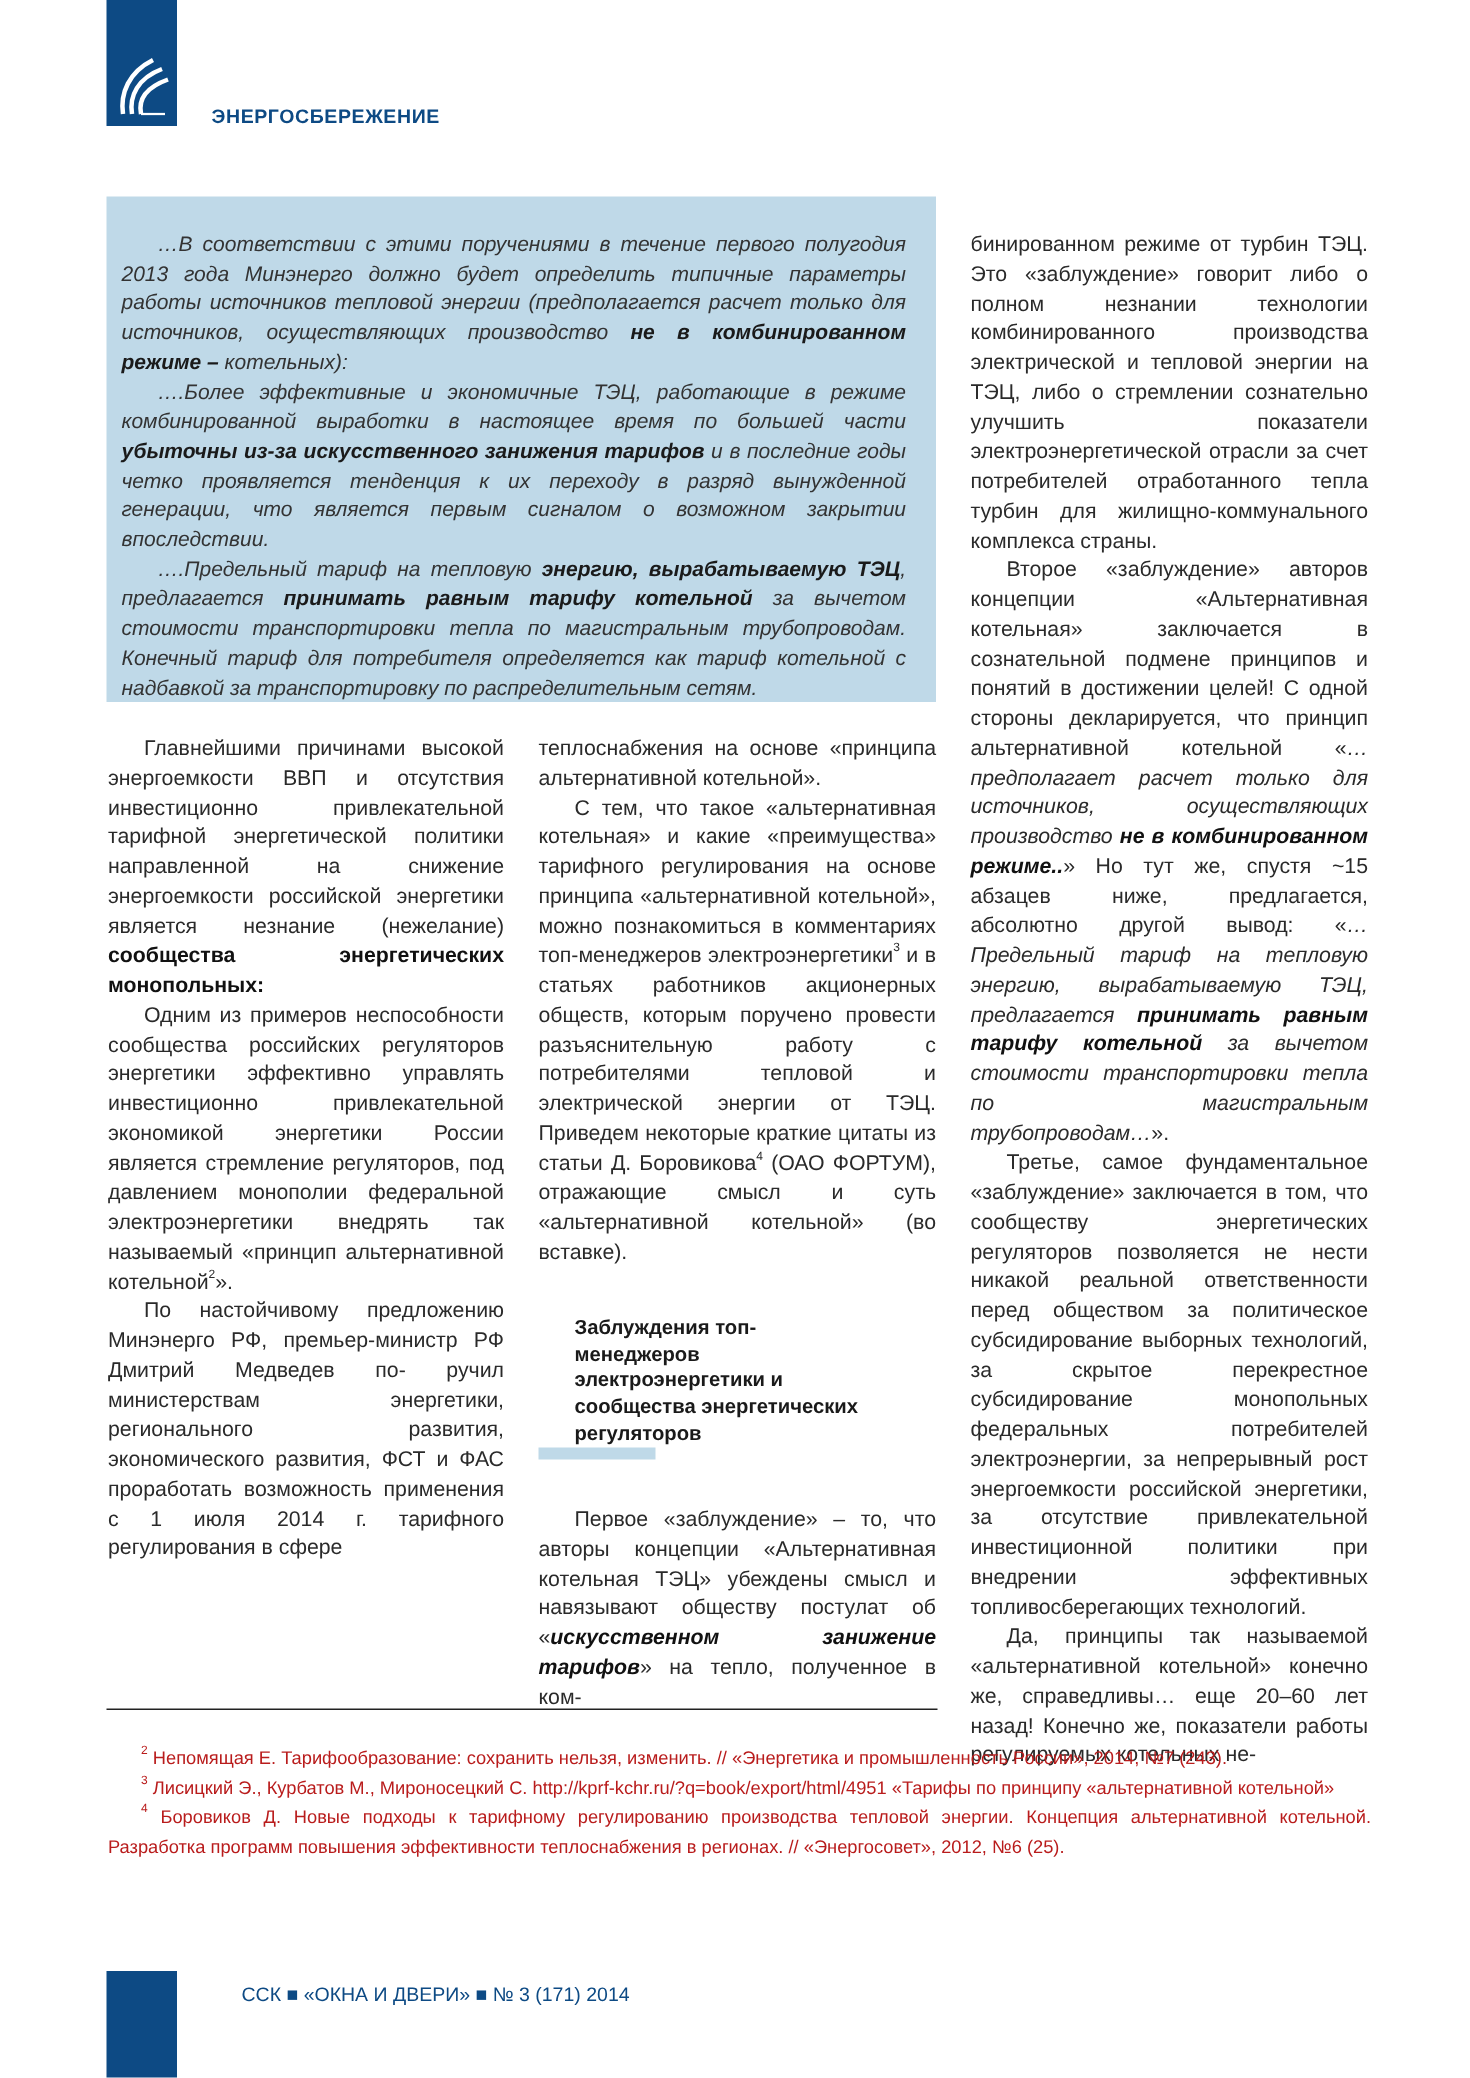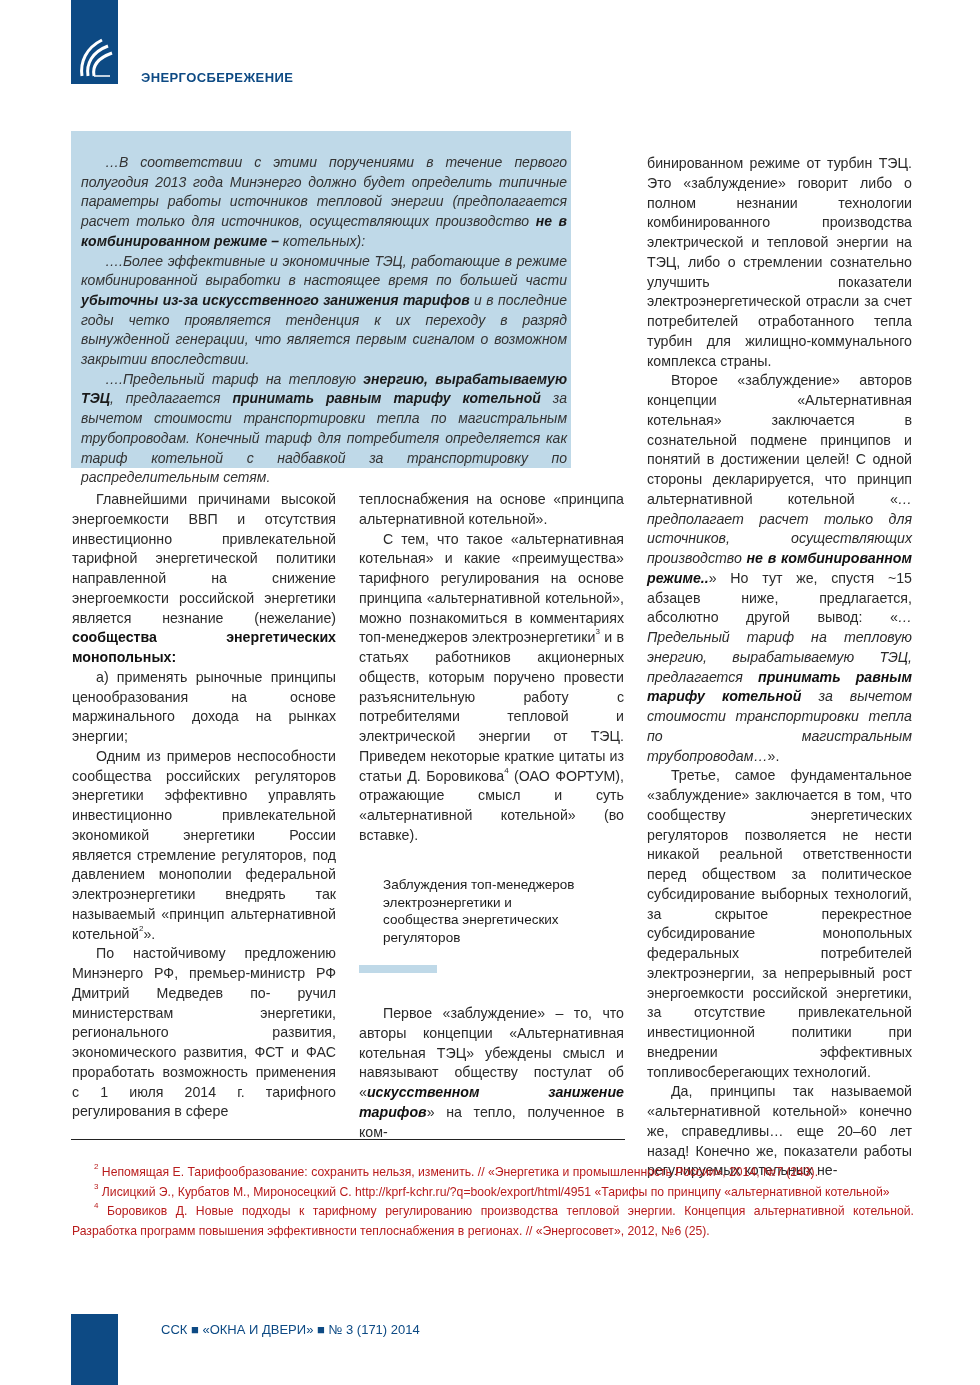--- a/index.html
+++ b/index.html
@@ -2,33 +2,33 @@
 <html><head>
 <meta charset="utf-8">
 <style>
   html, body { margin:0; padding:0; background:#ffffff; }
   body { width:980px; height:1385px; position:relative; overflow:hidden;
          font-family:"Liberation Sans", "DejaVu Sans", sans-serif; color:#222; }
   .top-bar { position:absolute; left:71px; top:0; width:47px; height:84px; background:#0d4a84; }
   .logo { position:absolute; left:76px; top:36px; width:38px; height:42px; }
   .section-title { position:absolute; left:141px; top:70px; font-size:13px; font-weight:bold;
                    color:#0d4a84; letter-spacing:0.4px; }
-  .inset { position:absolute; left:71px; top:131px; width:500px; height:337px;
-           background:#bfd9e8; box-sizing:border-box; padding:22px 4px 0 10px; }
+  .inset { position:absolute; left:71px; top:131px; width:553px; height:337px;
+           background:#bfd9e8; box-sizing:border-box; padding:22px 20px 0 10px; }
   .inset p { margin:0; font-style:italic; font-size:14px; line-height:19.7px; color:#333;
              text-align:justify; text-indent:24px; }
   .inset b { font-weight:bold; color:#1a1a1a; }
   .col { position:absolute; font-size:14.2px; line-height:19.75px; color:#2a2a2a; text-align:justify; }
   .col p { margin:0; text-indent:24px; }
   .col p.noind { text-indent:0; }
   .col b { color:#111; }
   .c1 { left:72px; top:490px; width:264px; }
   .c2 { left:359px; top:490px; width:265px; }
   .c3 { left:647px; top:134px; width:265px;margin-top:20px; }
-  .subhead { position:absolute; left:383px; top:876px; width:200px; font-weight:normal; font-size:13.5px;
+  .subhead { position:absolute; left:383px; top:876px; width:200px; font-weight:bold; font-size:13.5px;
              line-height:17.7px; color:#1a1a1a; }
   .subhead-bar { position:absolute; left:359px; top:965px; width:78px; height:8px; background:#bfd9e8; }
   .c2b { left:359px; top:1004px; width:265px; }
   .rule { position:absolute; left:71px; top:1139px; width:554px; height:1px; background:#222; }
   .footnotes { position:absolute; left:72px; top:1163px; width:842px; font-size:12.2px; line-height:19.5px;
                color:#b91c1c; text-align:justify; }
   .footnotes p { margin:0; text-indent:22px; }
   sup { font-size:8px; vertical-align:top; line-height:8px; }
   .bottom-bar { position:absolute; left:71px; top:1314px; width:47px; height:71px; background:#0d4a84; }
   .page-num { position:absolute; left:85px; top:1320px; font-size:15px; font-weight:bold; color:#fff;margin-left:40px; }
@@ -47,21 +47,20 @@
 <div class="section-title">ЭНЕРГОСБЕРЕЖЕНИЕ</div>
 
 <div class="inset">
   <p><span>…В соответствии с этими поручениями в течение первого полугодия 2013 года Минэнерго должно будет определить типичные параметры работы источников тепловой энергии (предполагается расчет только для источников, осуществляющих производство </span><b>не в комбинированном режиме –</b><span> котельных):</span></p>
   <p><span>….Более эффективные и экономичные ТЭЦ, работающие в режиме комбинированной выработки в настоящее время по большей части </span><b>убыточны из-за искусственного занижения тарифов</b><span> и в последние годы четко проявляется тенденция к их переходу в разряд вынужденной генерации, что является первым сигналом о возможном закрытии впоследствии.</span></p>
   <p><span>….Предельный тариф на тепловую </span><b>энергию, вырабатываемую ТЭЦ</b><span>, предлагается </span><b>принимать равным тарифу котельной</b><span> за вычетом стоимости транспортировки тепла по магистральным трубопроводам. Конечный тариф для потребителя определяется как тариф котельной с надбавкой за транспортировку по распределительным сетям.</span></p>
 </div>
 
 <div class="col c1">
   <p><span>Главнейшими причинами высокой энергоемкости ВВП и отсутствия инвестиционно привлекательной тарифной энергетической политики направленной на снижение энергоемкости российской энергетики является незнание (нежелание) </span><b>сообщества энергетических монопольных:</b></p>
-  <p>а) применять рыночные принципы ценообразования на основе маржинального дохода на рынках энергии;</p>
   <p><span>Одним из примеров неспособности сообщества российских регуляторов энергетики эффективно управлять инвестиционно привлекательной экономикой энергетики России является стремление регуляторов, под давлением монополии федеральной электроэнергетики внедрять так называемый «принцип альтернативной котельной</span><sup>2</sup><span>».</span></p>
   <p>По настойчивому предложению Минэнерго РФ, премьер-министр РФ Дмитрий Медведев по- ручил министерствам энергетики, регионального развития, экономического развития, ФСТ и ФАС проработать возможность применения с 1 июля 2014 г. тарифного регулирования в сфере</p>
 </div>
 
 <div class="col c2">
   <p class="noind">теплоснабжения на основе «принципа альтернативной котельной».</p>
   <p><span>С тем, что такое «альтернативная котельная» и какие «преимущества» тарифного регулирования на основе принципа «альтернативной котельной», можно познакомиться в комментариях топ-менеджеров электроэнергетики</span><sup>3</sup><span> и в статьях работников акционерных обществ, которым поручено провести разъяснительную работу с потребителями тепловой и электрической энергии от ТЭЦ. Приведем некоторые краткие цитаты из статьи Д. Боровикова</span><sup>4</sup><span> (ОАО ФОРТУМ), отражающие смысл и суть «альтернативной котельной» (во вставке).</span></p>
 </div>
 
 <div class="subhead-bar"></div>

